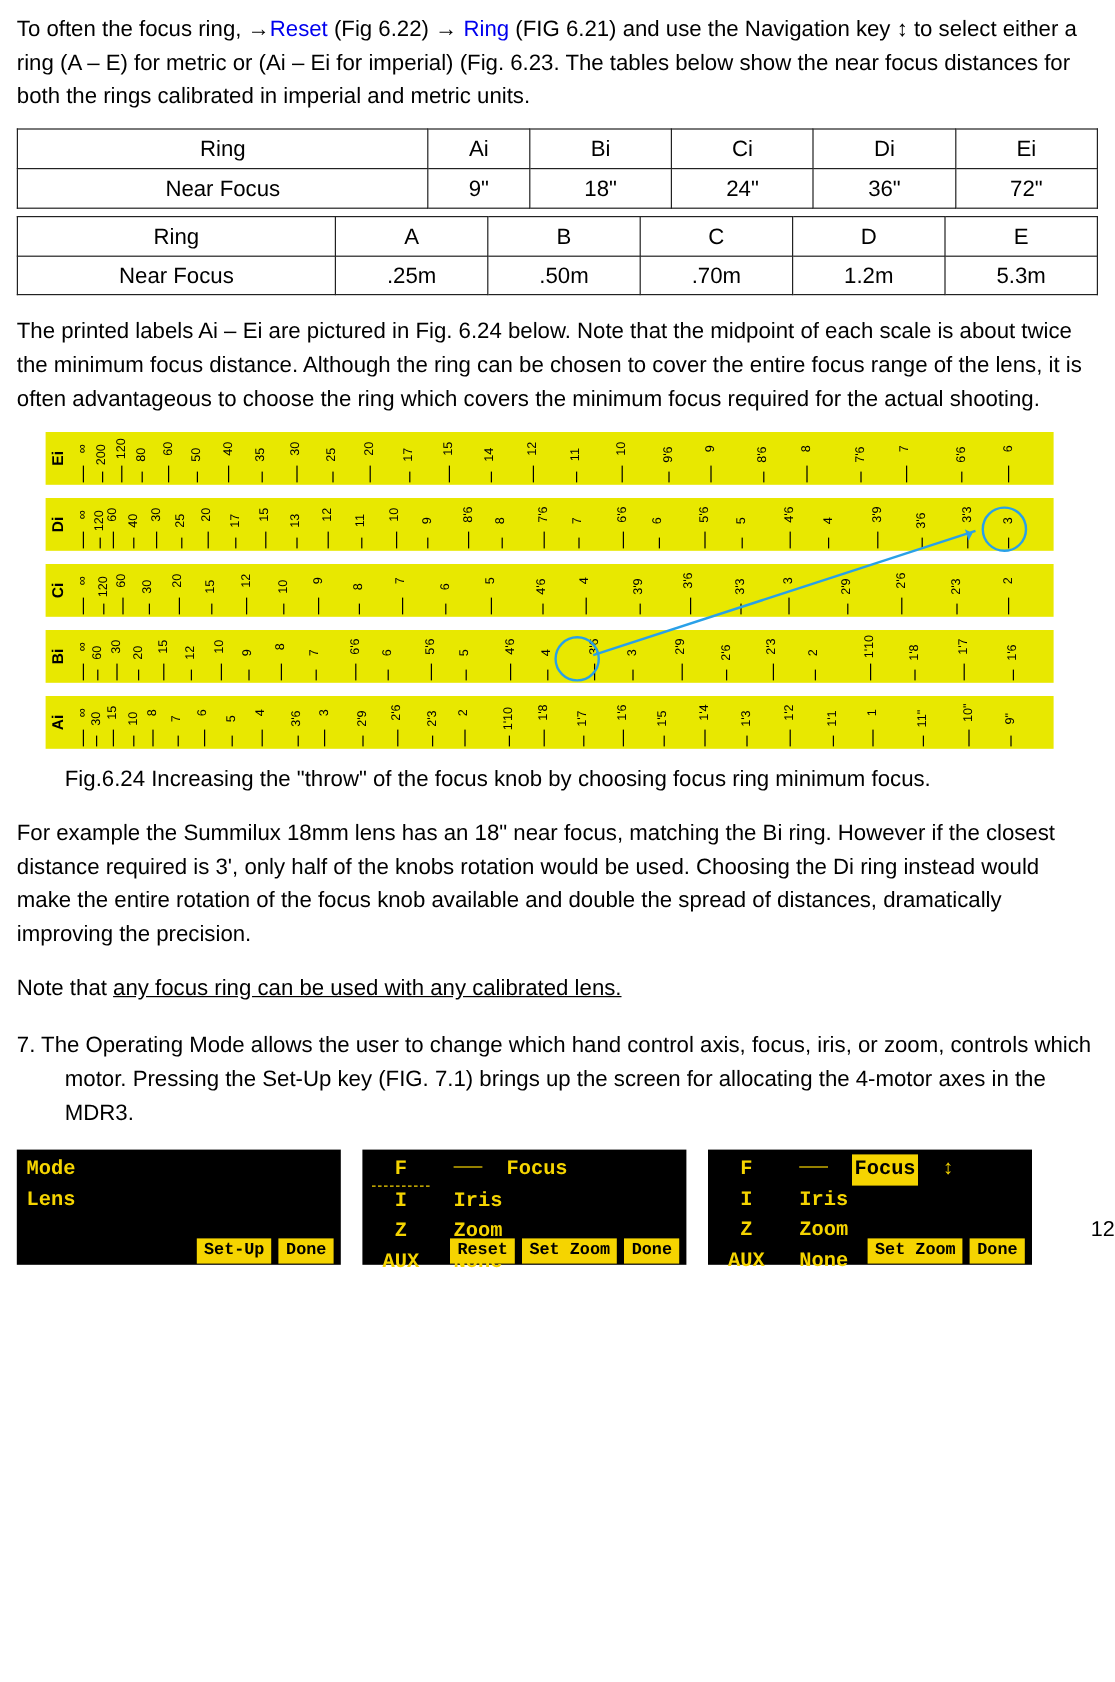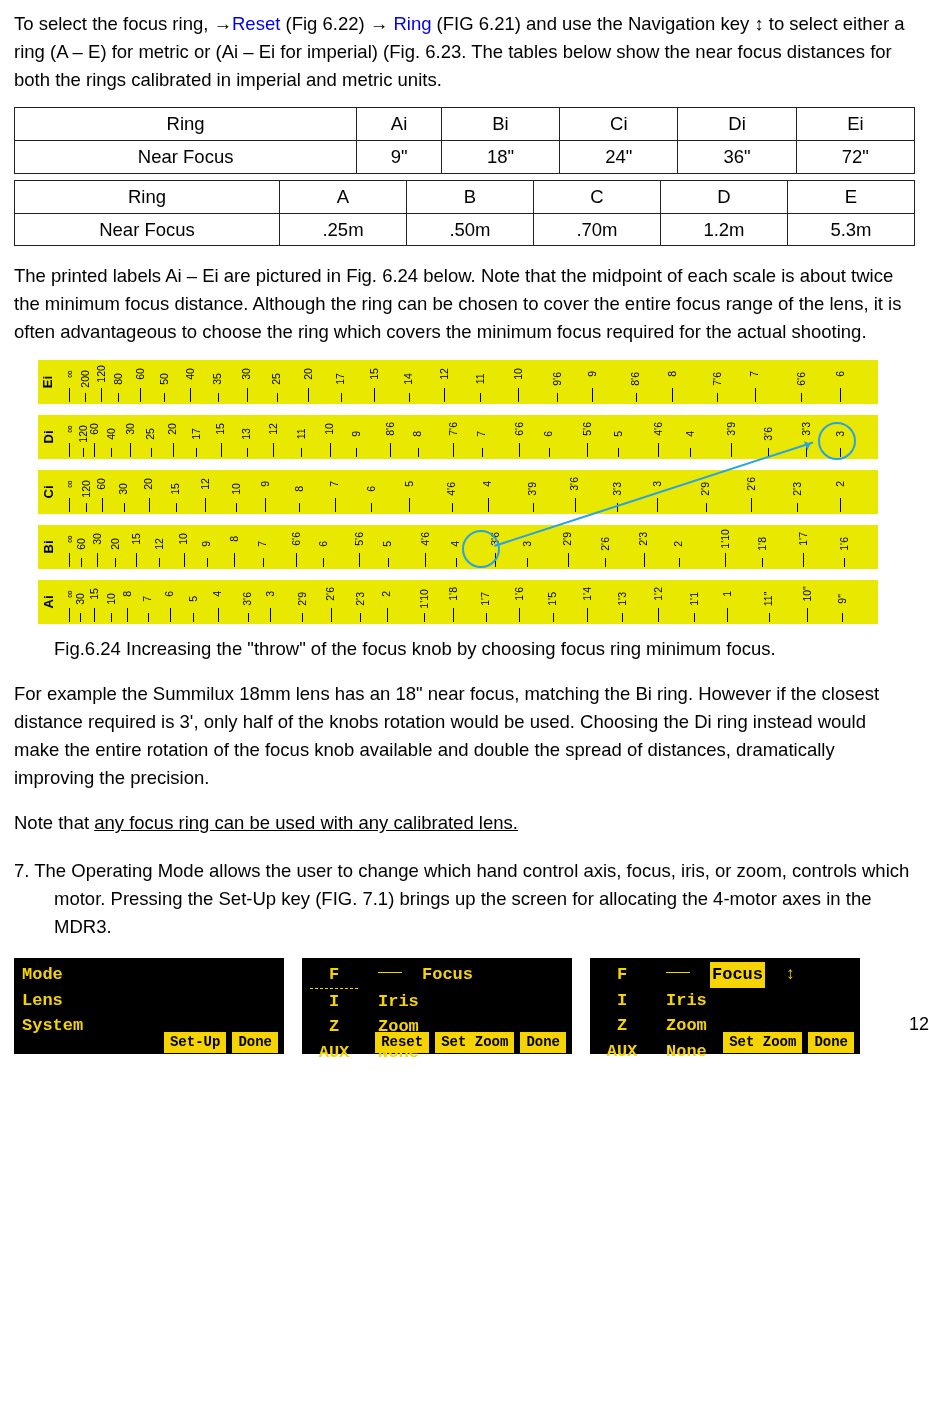--- a/index.html
+++ b/index.html
@@ -114,21 +114,21 @@
     position:absolute;
     right:-2px; top:-5px;
     border: 5px solid transparent;
     border-left-color:#29a0e8;
   }
 </style>
 </head>
 <body>
 
 <p class="blk">
-  <span>To select the focus ring, →</span><span class="link">Reset</span><span> (Fig 6.22) → </span><span class="link">Ring</span><span> (FIG 6.21) and use the Navigation key ↕ to select either a ring (A – E) for metric or (Ai – Ei for imperial) (Fig. 6.23. The tables below show the near focus distances for both the rings calibrated in imperial and metric units.</span>
+  <span>To often the focus ring, →</span><span class="link">Reset</span><span> (Fig 6.22) → </span><span class="link">Ring</span><span> (FIG 6.21) and use the Navigation key ↕ to select either a ring (A – E) for metric or (Ai – Ei for imperial) (Fig. 6.23. The tables below show the near focus distances for both the rings calibrated in imperial and metric units.</span>
 </p>
 
 <table>
   <tbody>
       <tr>
     <td>Ring</td>
     <td>Ai</td>
     <td>Bi</td>
     <td>Ci</td>
     <td>Di</td>
@@ -717,21 +717,20 @@
 <p class="note-line">
   <span>Note that </span><u>any focus ring can be used with any calibrated lens.</u>
 </p>
 
 <p class="section-7" style="text-indent: -40px; padding-left: 40px;">7. The Operating Mode allows the user to change which hand control axis, focus, iris, or zoom, controls which motor. Pressing the Set-Up key (FIG. 7.1) brings up the screen for allocating the 4-motor axes in the MDR3.</p>
 
 <div class="lcds">
   <div class="lcd">
     <div>Mode</div>
     <div>Lens</div>
-    <div>System</div>
     <div class="softkeys">
         <span>Set-Up</span>
         <span>Done</span>
       </div>
   </div>
   <div class="lcd">
     <div class="row">
         <span class="lbl" style="border-bottom:1px dashed #f5d400;">F</span>
         <span style="flex:0 0 24px;border-top:1px solid #f5d400;margin-top:10px"></span>
         <span>Focus</span>

